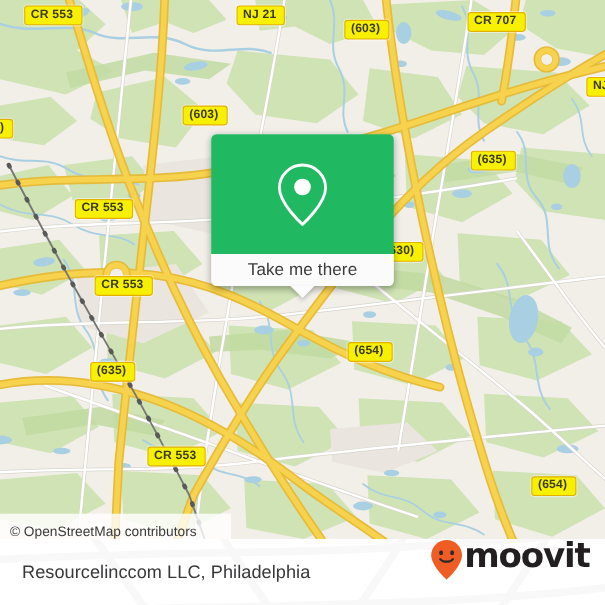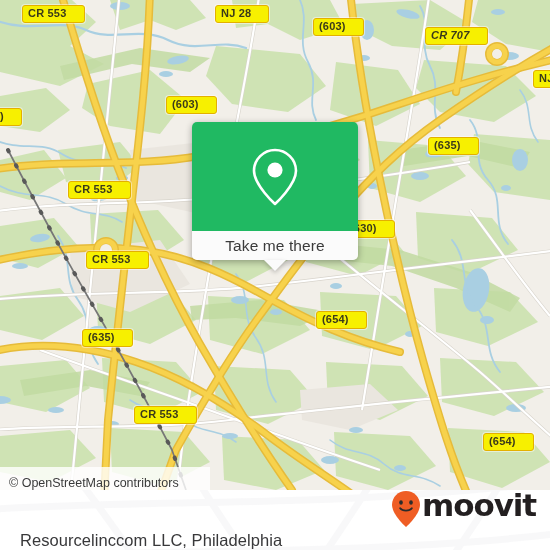--- a/index.html
+++ b/index.html
@@ -20,21 +20,21 @@
   
   .shield{
     position:absolute;
     background:#f7f000;
     border:1.6px solid #e3b000;
     border-radius:3px;
     color:#3a3a1a;
     font-size:11px;
     font-weight:bold;
     letter-spacing:.2px;
-    padding:1px 17px 2px 5px;
+    padding:1px 7px 2px 5px;
     white-space:nowrap;
     line-height:13px;
     box-shadow:0 0 0 1px rgba(255,255,255,.45);
   }
 
   
   #popup{
     position:absolute;
     left:192px; top:122px;
     width:166px;
@@ -88,21 +88,21 @@
   #bottom-bar{
     position:absolute; left:0; top:490px;
     width:550px; height:60px;
     background:#ffffff;
     overflow:hidden;
   }
   #bottom-watermark{ position:absolute; left:0; top:-40px; opacity:.30; }
   #bottom-title{
     position:absolute;
     left:20px; top:0; height:60px;
-    display:flex; align-items:flex-end;
+    display:flex; align-items:center;
     font-size:16.5px;
     color:#38383a;
     letter-spacing:.05px;
     z-index:2;
   }
   #logo{
     position:absolute;
     right:14px; top:0; height:60px;
     display:flex; gap:1px;
     z-index:2;
@@ -290,23 +290,23 @@
       <circle cx="497" cy="54" r="8" fill="none" stroke="#f7d24c" stroke-width="5"></circle>
       <circle cx="497" cy="54" r="5" fill="#f2efe9"></circle>
 
       <path d="M8,150 C34,200 62,252 92,304 C120,352 146,400 172,450 L186,490" stroke="#777" stroke-width="1.7" fill="none"></path>
       <path d="M8,150 C34,200 62,252 92,304 C120,352 146,400 172,450 L186,490" stroke="#595959" stroke-width="4" fill="none" stroke-dasharray="1.5 16" stroke-linecap="round"></path>
     </g>
   </svg>
 
   <div id="shield-layer">
       <div class="shield" style="left: 22px; top: 5px;">CR 553</div>
-      <div class="shield" style="left: 215px; top: 5px;">NJ 28</div>
+      <div class="shield" style="left: 215px; top: 5px;">NJ 21</div>
       <div class="shield" style="left: 313px; top: 18px;">(603)</div>
-      <div class="shield" style="left: 425px; top: 27px; font-style: italic;">CR 707</div>
+      <div class="shield" style="left: 425px; top: 11px;">CR 707</div>
       <div class="shield" style="left: 533px; top: 70px;">NJ</div>
       <div class="shield" style="left: 166px; top: 96px;">(603)</div>
       <div class="shield" style="left: -6px; top: 108px;">)</div>
       <div class="shield" style="left: 428px; top: 137px;">(635)</div>
       <div class="shield" style="left: 68px; top: 181px;">CR 553</div>
       <div class="shield" style="left: 344px; top: 220px; text-align: center;">(630)</div>
       <div class="shield" style="left: 86px; top: 251px;">CR 553</div>
       <div class="shield" style="left: 316px; top: 311px;">(654)</div>
       <div class="shield" style="left: 82px; top: 329px;">(635)</div>
       <div class="shield" style="left: 134px; top: 406px;">CR 553</div>

